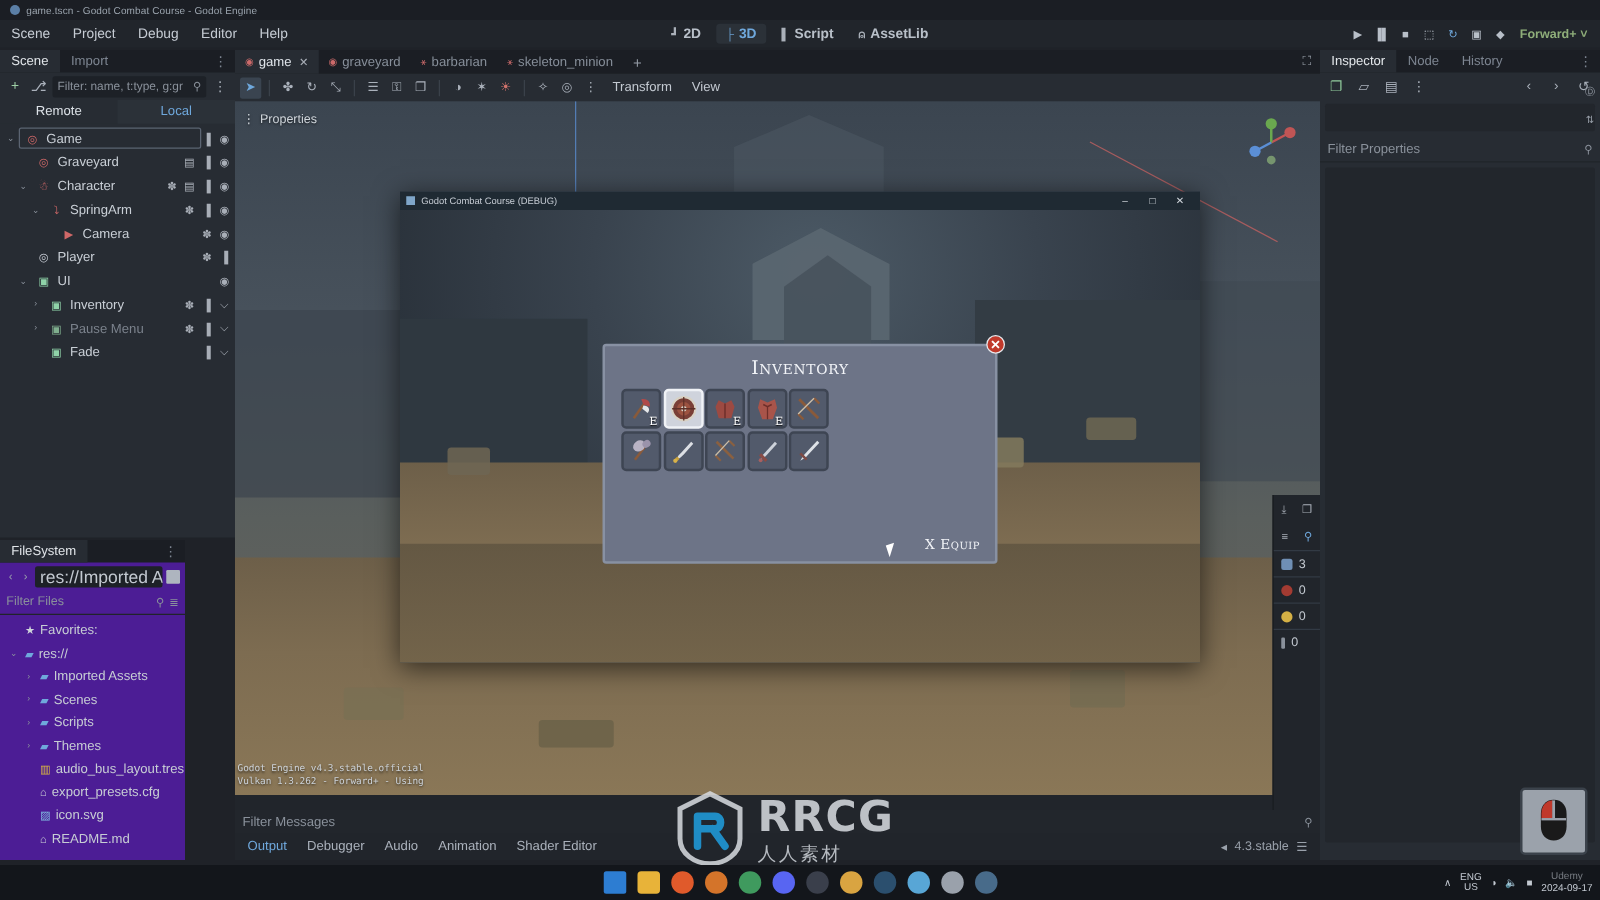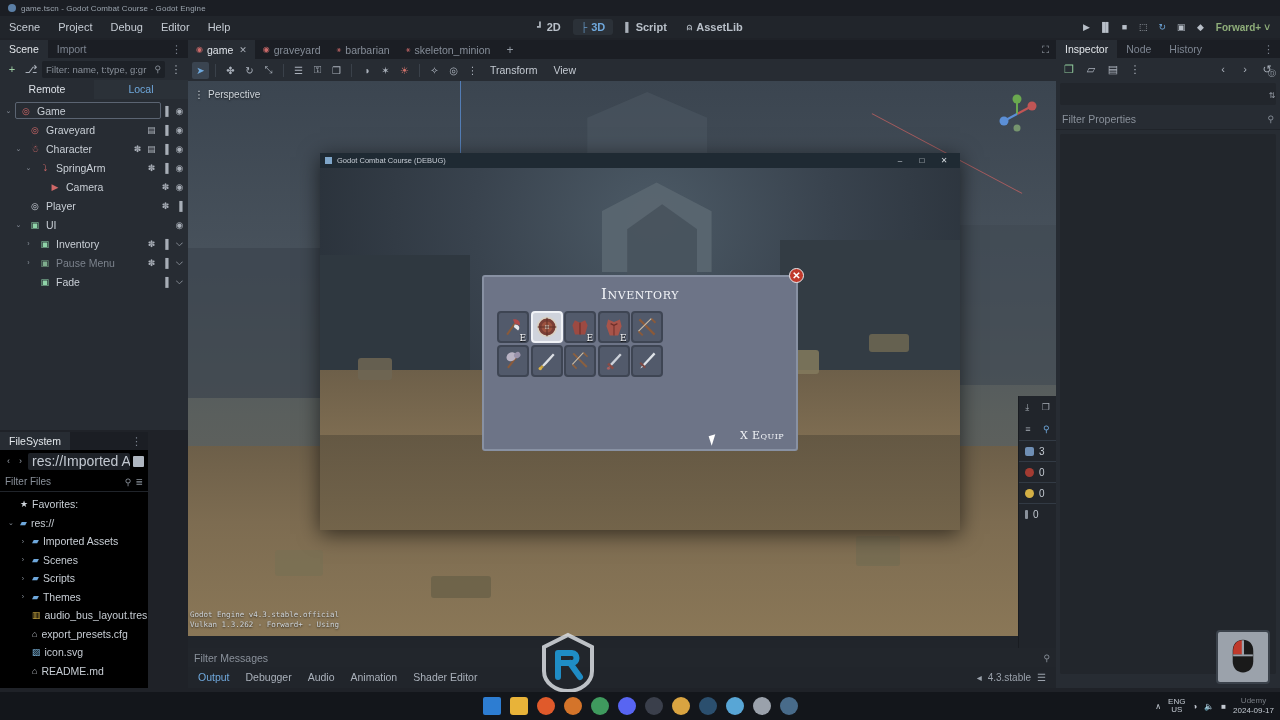--- a/index.html
+++ b/index.html
@@ -111,21 +111,21 @@
   .tree-row .namebox {
     flex: 1; display: flex; align-items: center; gap: 4px; height: 17px;
     padding: 0 3px; margin-left: 1px;
   }
   .tree-row .label { font-size: 10.5px; white-space: nowrap; }
   .tree-row.dim .label { color: #7b828c; }
   .tree-row .rights { display: flex; align-items: center; gap: 5px; }
   .tree-row .rights span { font-size: 9px; color: #a8aeb7; width: 9px; text-align: center; }
 
   
-  #fs-dock { left: 0; top: 432px; width: 148px; height: 256px; background: #000000; }
+  #fs-dock { left: 0; top: 432px; width: 148px; height: 256px; background: #4c1d95; }
   .fs-path {
     display: flex; align-items: center; gap: 3px; padding: 3px 4px; height: 22px;
   }
   .fs-path .navarrow { font-size: 9px; color: #9aa1ab; width: 9px; text-align: center; }
   .fs-pathbox {
     flex: 1; height: 17px; background: #1d2127; border-radius: 2px;
     font-size: 14px; color: #c3c9d1; display: flex; align-items: center;
     padding: 0 4px; overflow: hidden; white-space: nowrap;
   }
   .fs-sq { width: 11px; height: 11px; background: #aeb5bf; border-radius: 1px; }
@@ -685,21 +685,21 @@
       <div class="g-stone" style="left:10%;bottom:60px;width:48px;height:26px;background:#7a7054"></div>
       <div class="g-stone" style="left:28%;bottom:38px;width:60px;height:22px;background:#6b6149"></div>
       <div class="g-stone" style="right:18%;bottom:70px;width:44px;height:30px;background:#766c52"></div>
 
       <div style="position:absolute;right:24px;top:72px;width:170px;height:1px;background:#c06060;transform:rotate(28deg);opacity:.8"></div>
 
       <div style="position:absolute;left:272px;top:0;width:1px;height:110px;background:#5b8fd6;opacity:.75"></div>
 
       <div class="vp-label">
         <span>⋮</span>
-        <span>Perspective</span>
+        <span>Properties</span>
       </div>
 
       <svg class="gizmo" viewBox="0 0 46 46">
         <line x1="23" y1="23" x2="38" y2="15" stroke="#c05555" stroke-width="2"></line>
         <line x1="23" y1="23" x2="23" y2="8" stroke="#6aa84f" stroke-width="2"></line>
         <line x1="23" y1="23" x2="10" y2="30" stroke="#5b8fd6" stroke-width="2"></line>
         <circle cx="38" cy="15" r="4.5" fill="#c05555"></circle>
         <circle cx="23" cy="8" r="4.5" fill="#6aa84f"></circle>
         <circle cx="10" cy="30" r="4.5" fill="#5b8fd6"></circle>
         <circle cx="23" cy="37" r="3.5" fill="#8fb77a" opacity=".7"></circle>
@@ -898,20 +898,24 @@
         <div class="g-cursor"></div>
       </div>
     </div>
   </div>
 
   <div id="watermark">
     <svg width="64" height="64" viewBox="0 0 64 64">
       <path d="M32 4 L56 16 L56 40 C56 52 44 60 32 60 C20 60 8 52 8 40 L8 16 Z" fill="none" stroke="#d9dde2" stroke-width="4"></path>
       <path d="M22 22 L22 46 M22 22 L36 22 C42 22 42 32 36 32 L22 32 M34 32 L44 46" stroke="#1f9fe0" stroke-width="6" fill="none" stroke-linecap="round"></path>
     </svg>
+    <div>
+      <div class="wm-text">RRCG</div>
+      <div class="wm-sub">人人素材</div>
+    </div>
   </div>
 
   <div id="taskbar">
     <div class="tb-center" id="tb-icons">
         <div class="tb-icon" style="background: rgb(45, 125, 210); border-radius: 2px;"></div>
         <div class="tb-icon" style="background: rgb(232, 179, 57); border-radius: 3px;"></div>
         <div class="tb-icon" style="background: rgb(224, 90, 43); border-radius: 50%;"></div>
         <div class="tb-icon" style="background: rgb(212, 116, 42); border-radius: 50%;"></div>
         <div class="tb-icon" style="background: rgb(63, 154, 94); border-radius: 50%;"></div>
         <div class="tb-icon" style="background: rgb(88, 101, 242); border-radius: 50%;"></div>

